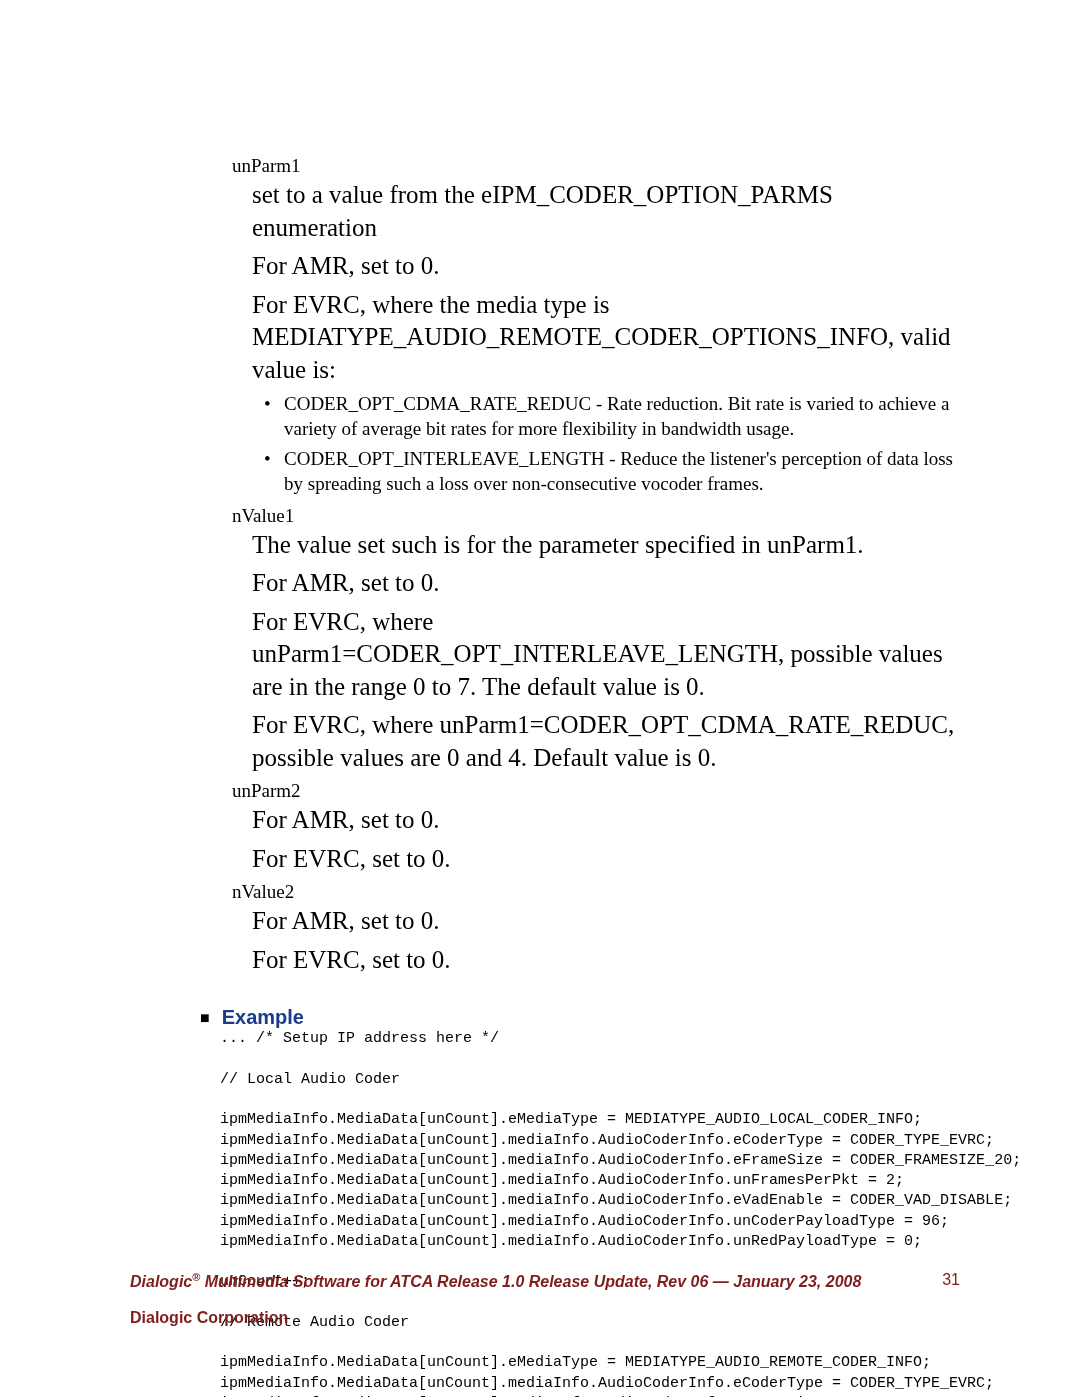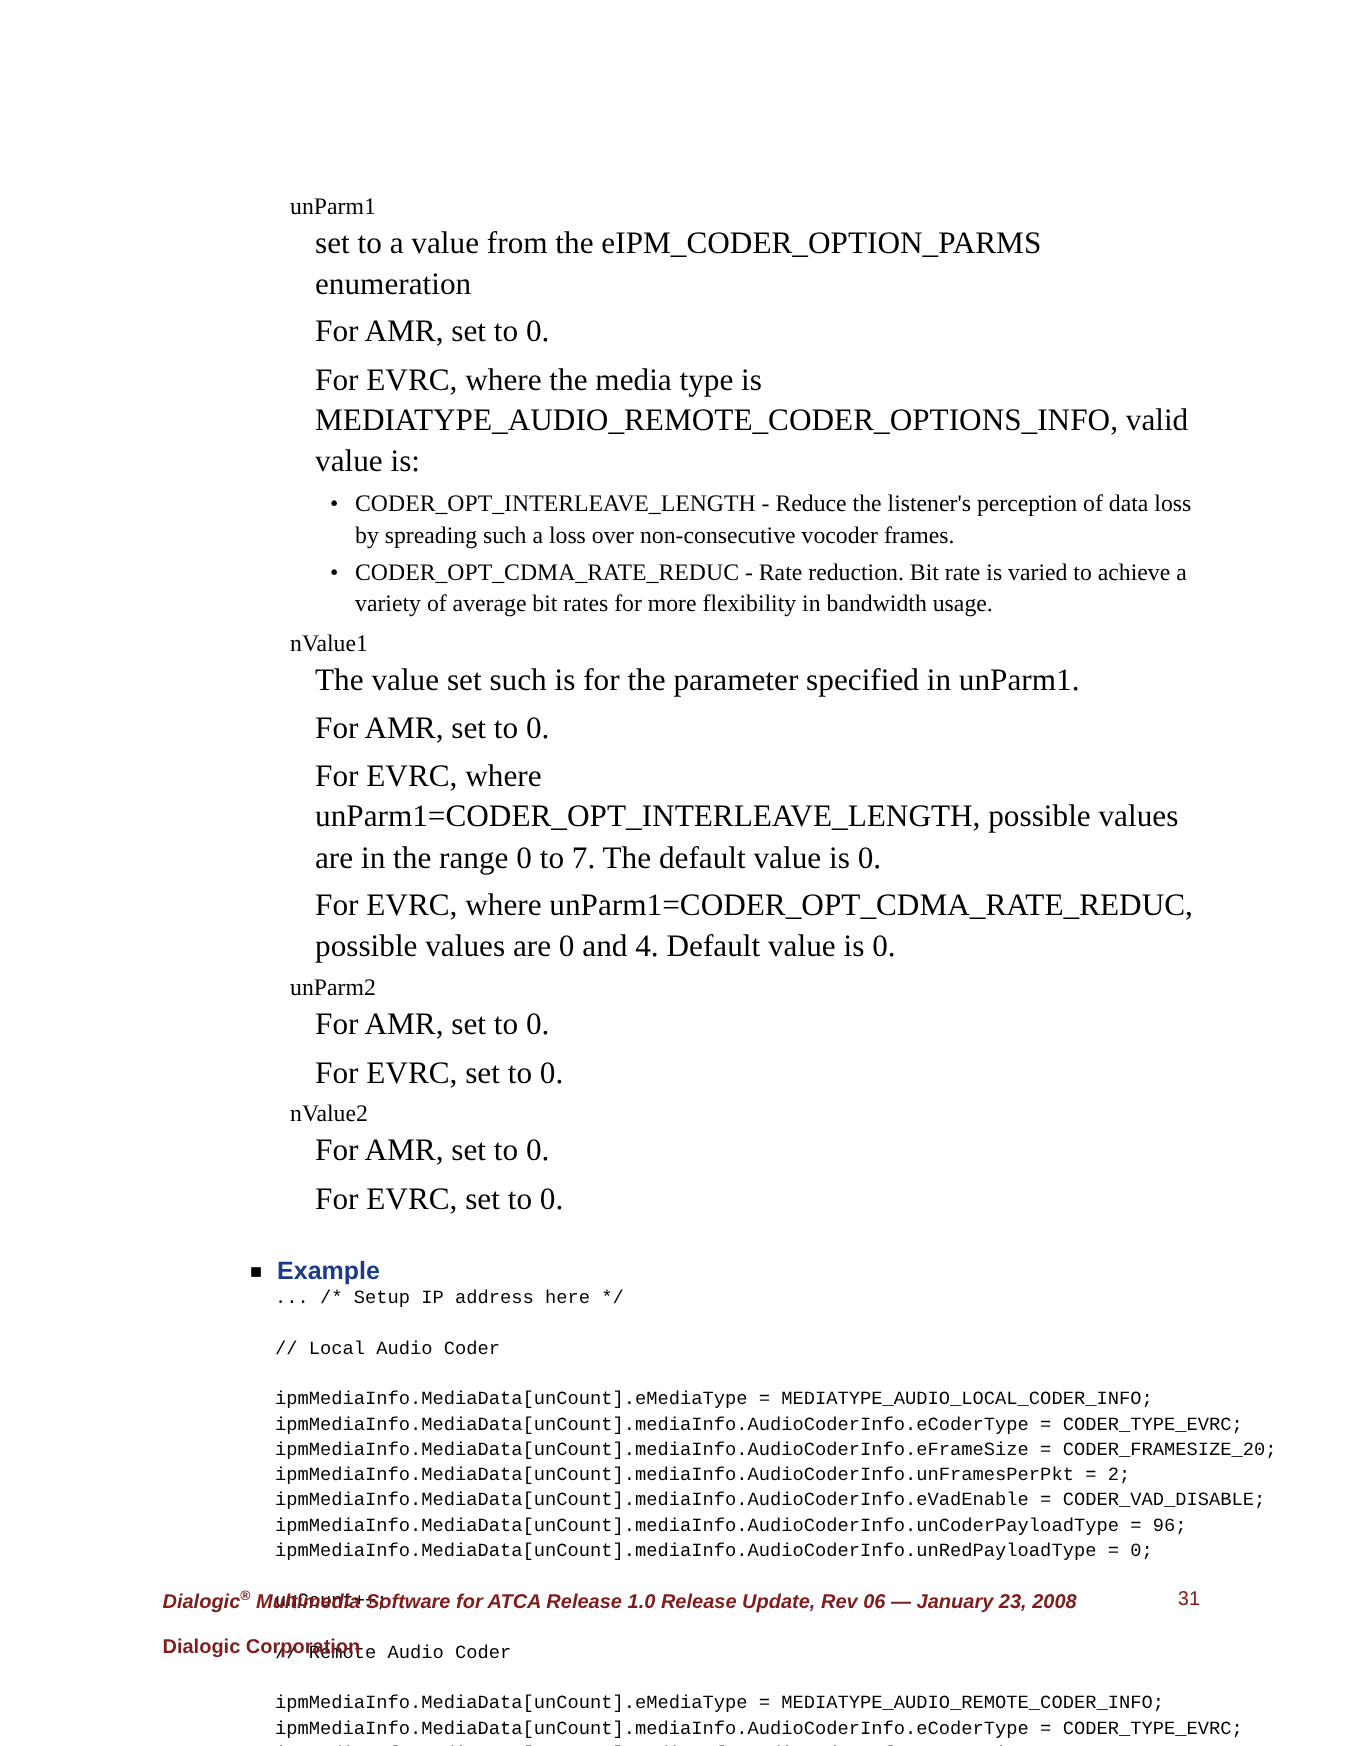--- a/index.html
+++ b/index.html
@@ -100,22 +100,22 @@
 </head>
 <body>
 
 <div class="page">
 
   <p class="term">unParm1</p>
   <p class="def">set to a value from the eIPM_CODER_OPTION_PARMS enumeration</p>
   <p class="def">For AMR, set to 0.</p>
   <p class="def">For EVRC, where the media type is MEDIATYPE_AUDIO_REMOTE_CODER_OPTIONS_INFO, valid value is:</p>
   <ul class="bullets">
+    <li>CODER_OPT_CDMA_RATE_REDUC - Rate reduction. Bit rate is varied to achieve a variety of average bit rates for more flexibility in bandwidth usage.</li>
     <li>CODER_OPT_INTERLEAVE_LENGTH - Reduce the listener's perception of data loss by spreading such a loss over non-consecutive vocoder frames.</li>
-    <li>CODER_OPT_CDMA_RATE_REDUC - Rate reduction. Bit rate is varied to achieve a variety of average bit rates for more flexibility in bandwidth usage.</li>
   </ul>
 
   <p class="term">nValue1</p>
   <p class="def">The value set such is for the parameter specified in unParm1.</p>
   <p class="def">For AMR, set to 0.</p>
   <p class="def">For EVRC, where unParm1=CODER_OPT_INTERLEAVE_LENGTH, possible values are in the range 0 to 7. The default value is 0.</p>
   <p class="def">For EVRC, where unParm1=CODER_OPT_CDMA_RATE_REDUC, possible values are 0 and 4. Default value is 0.</p>
 
   <p class="term">unParm2</p>
   <p class="def">For AMR, set to 0.</p>

